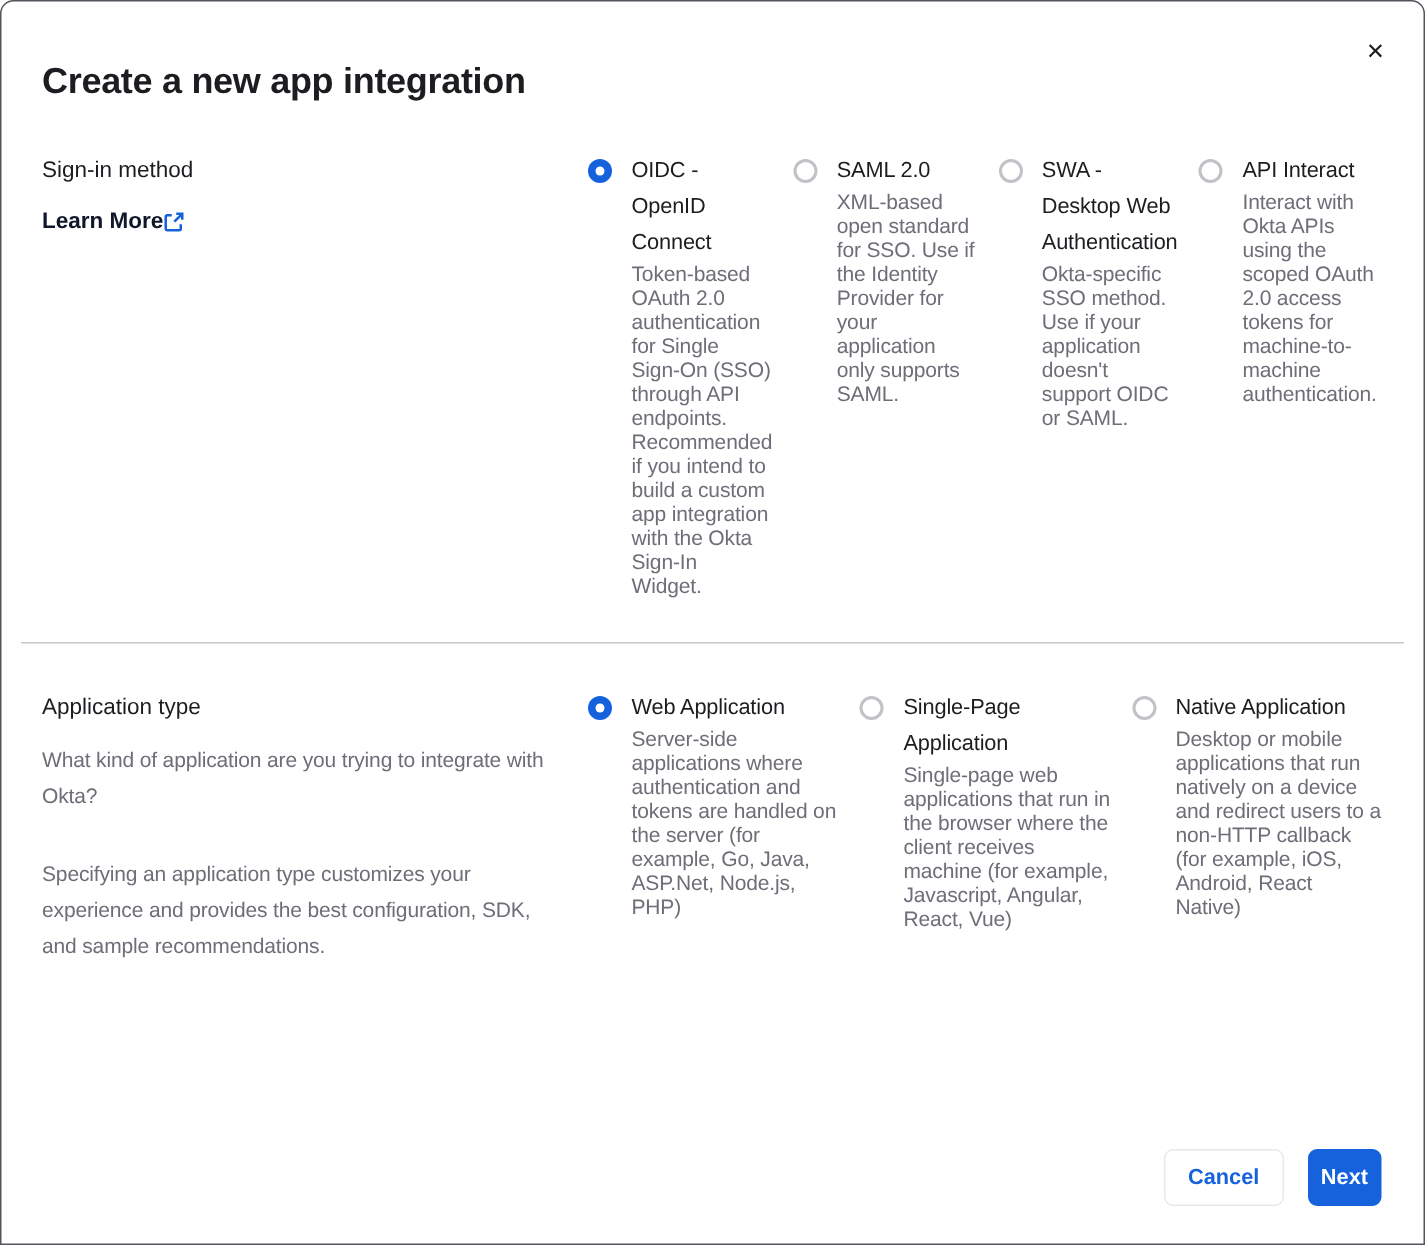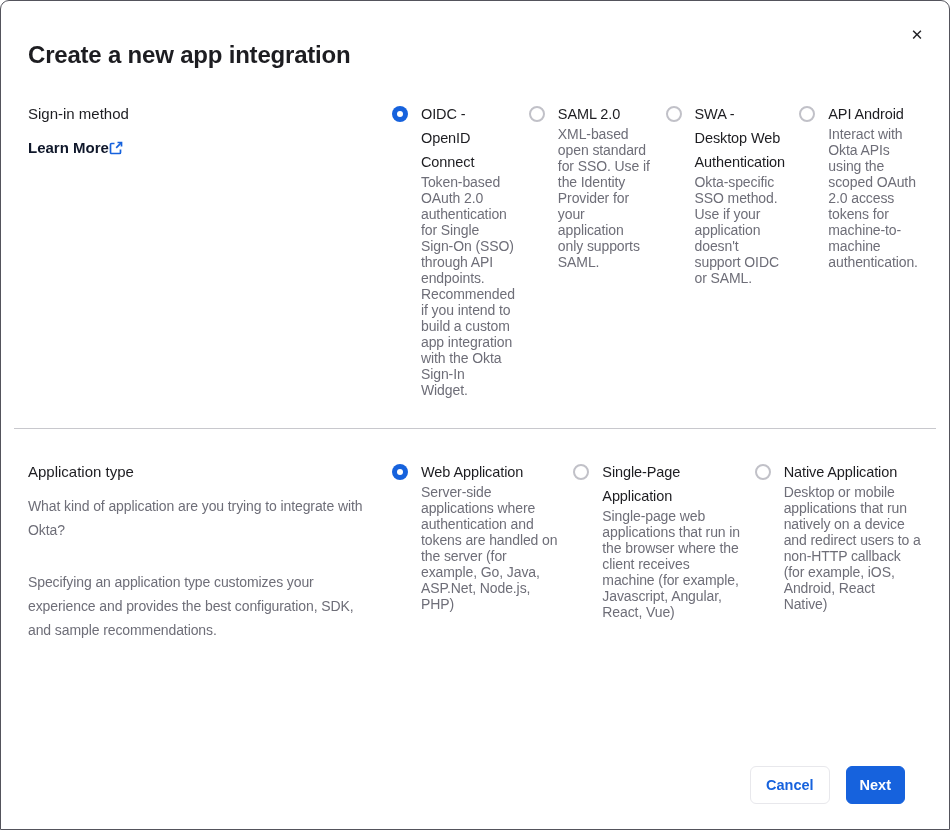--- a/index.html
+++ b/index.html
@@ -56,35 +56,35 @@
     content: ""; position: absolute; left: 5px; top: 5px;
     width: 6px; height: 6px; border-radius: 50%; background: #fff;
   }
   .option-text { flex: 1; max-width: 516px; }
   .option-label { font-size: 14.5px; line-height: 24px; color: #1d1d21; letter-spacing: -0.1px; }
   .option-desc { font-size: 14px; line-height: 16px; color: #6e6e78; letter-spacing: -0.1px; }
 
   .divider { border: 0; border-top: 1px solid #c8c8cd; margin: 30px -14px 0; }
 
   .footer {
-    position: absolute; bottom: 25px; right: 44px;
+    position: absolute; bottom: 25px; right: 28px;
     display: flex; align-items: center; gap: 16px;
   }
   .btn {
     font-family: "Liberation Sans", sans-serif;
     font-size: 14.5px; font-weight: 700; line-height: 16px;
     border-radius: 6px; cursor: pointer;
   }
   .btn-cancel {
     background: #fff; color: #1662dd;
     border: 1px solid #e8e8ec; padding: 10px 15px;
   }
   .btn-next {
     background: #1662dd; color: #fff;
-    border: 1px solid #1662dd; padding: 10px 13px;
+    border: 1px solid #1662dd; padding: 10px 8px;
   }
 </style>
 </head>
 <body>
 
 <div class="modal">
   <div class="modal-inner">
 
     <button class="close-btn">
       <span>✕</span>
@@ -127,21 +127,21 @@
     <span class="radio"></span>
     <div class="option-text">
       <div class="option-label">SWA - Desktop Web Authentication</div>
       <div class="option-desc">Okta-specific SSO method. Use if your application doesn't support OIDC or SAML.</div>
     </div>
   </div>
 
   <div class="radio-option">
     <span class="radio"></span>
     <div class="option-text">
-      <div class="option-label">API Android</div>
+      <div class="option-label">API Interact</div>
       <div class="option-desc">Interact with Okta APIs using the scoped OAuth 2.0 access tokens for machine-to-machine authentication.</div>
     </div>
   </div>
 </div>
     </div>
 
     <hr class="divider">
 
     <div class="section">
       <div class="left-col">

